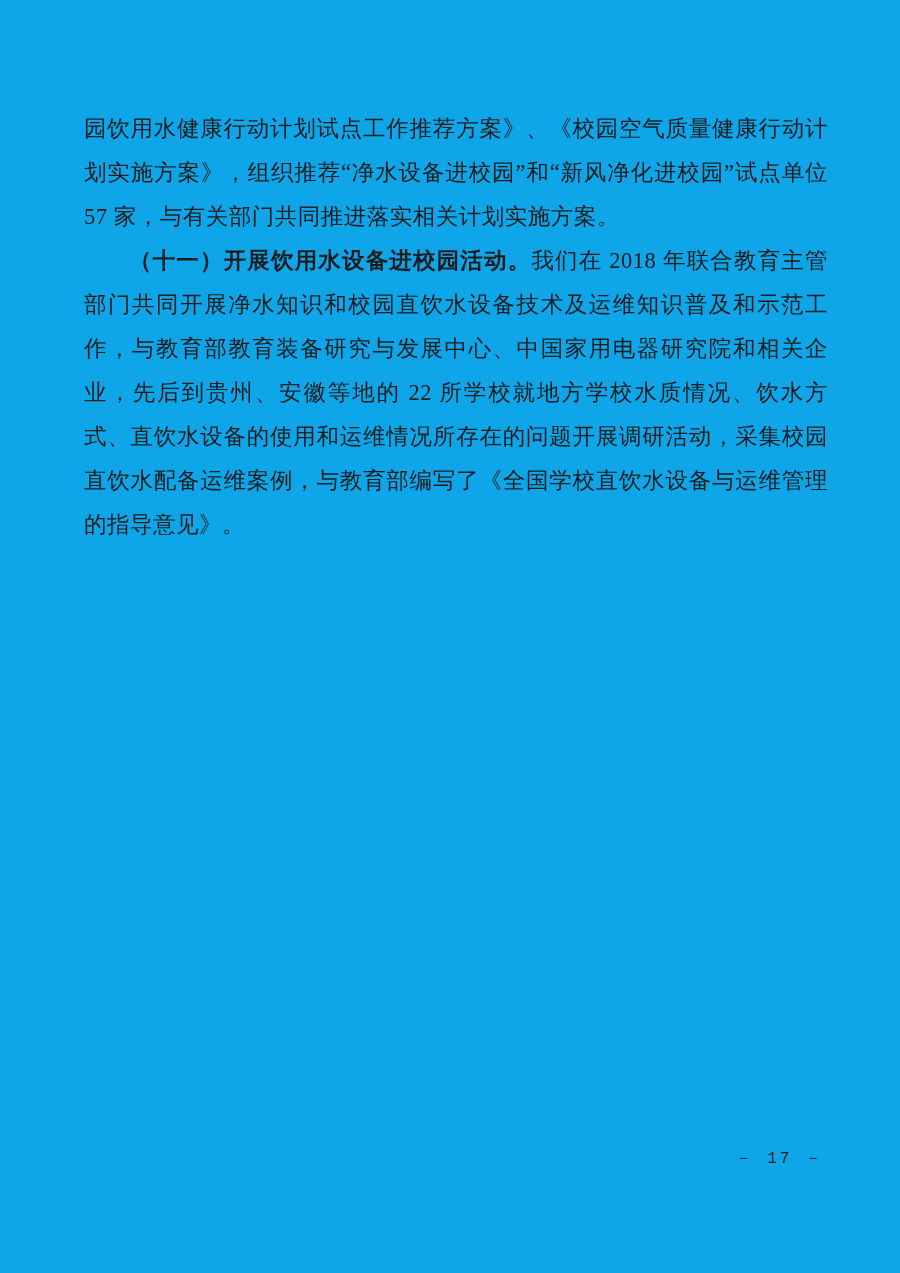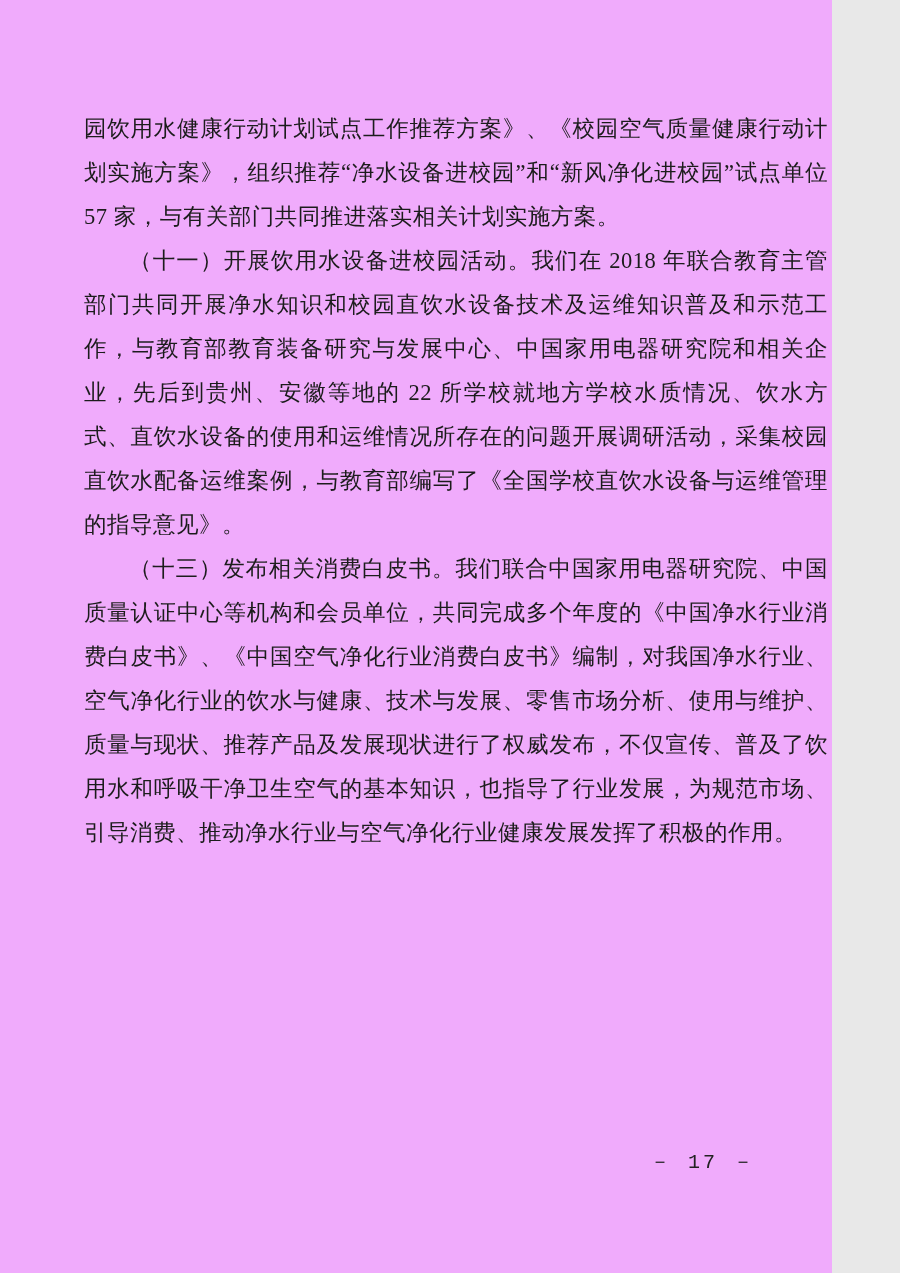--- a/index.html
+++ b/index.html
@@ -2,23 +2,23 @@
 <html><head>
 <meta charset="utf-8">
 <style>
   html, body {
     margin: 0;
     padding: 0;
     background: #e8e8e8;
   }
   .page {
     position: relative;
-    width: 832px;
+    width: 900px;
     height: 1273px;
-    background: #f0abfc;
+    background: #0ea5e9;
     overflow: hidden;
     font-family: "Liberation Serif", "DejaVu Serif", serif;
   }
   .content {
     position: absolute;
     top: 107px;
     left: 84px;
     width: 744px;
   }
   .para {
@@ -28,42 +28,41 @@
     color: #1c1c1c;
     text-align: justify;
     text-justify: inter-character;
     letter-spacing: 0.5px;
     word-break: break-all;
   }
   .para.indent {
     text-indent: 2em;
   }
   .para .lead {
-    font-weight: normal;
+    font-weight: bold;
   }
   .page-number {
     position: absolute;
     top: 1148px;
     right: 76px;
-    font-size: 20px;
+    font-size: 16px;
     letter-spacing: 3px;
     color: #222222;
     font-family: "Liberation Mono", "DejaVu Sans Mono", monospace;
     white-space: nowrap;
   }
 </style>
 </head>
 <body>
 
 <div class="page">
   <div class="content">
 
     <p class="para"><span class="lead"></span><span>园饮用水健康行动计划试点工作推荐方案》、《校园空气质量健康行动计划实施方案》，组织推荐“净水设备进校园”和“新风净化进校园”试点单位 57 家，与有关部门共同推进落实相关计划实施方案。</span></p>
 
     <p class="para indent"><span class="lead">（十一）开展饮用水设备进校园活动。</span><span>我们在 2018 年联合教育主管部门共同开展净水知识和校园直饮水设备技术及运维知识普及和示范工作，与教育部教育装备研究与发展中心、中国家用电器研究院和相关企业，先后到贵州、安徽等地的 22 所学校就地方学校水质情况、饮水方式、直饮水设备的使用和运维情况所存在的问题开展调研活动，采集校园直饮水配备运维案例，与教育部编写了《全国学校直饮水设备与运维管理的指导意见》。</span></p>
 
 
-    <p class="para indent"><span class="lead">（十三）发布相关消费白皮书。</span><span>我们联合中国家用电器研究院、中国质量认证中心等机构和会员单位，共同完成多个年度的《中国净水行业消费白皮书》、《中国空气净化行业消费白皮书》编制，对我国净水行业、空气净化行业的饮水与健康、技术与发展、零售市场分析、使用与维护、质量与现状、推荐产品及发展现状进行了权威发布，不仅宣传、普及了饮用水和呼吸干净卫生空气的基本知识，也指导了行业发展，为规范市场、引导消费、推动净水行业与空气净化行业健康发展发挥了积极的作用。</span></p>
 
   </div>
 
   <div class="page-number">－ 17 －</div>
 </div>
 
 </body></html>

